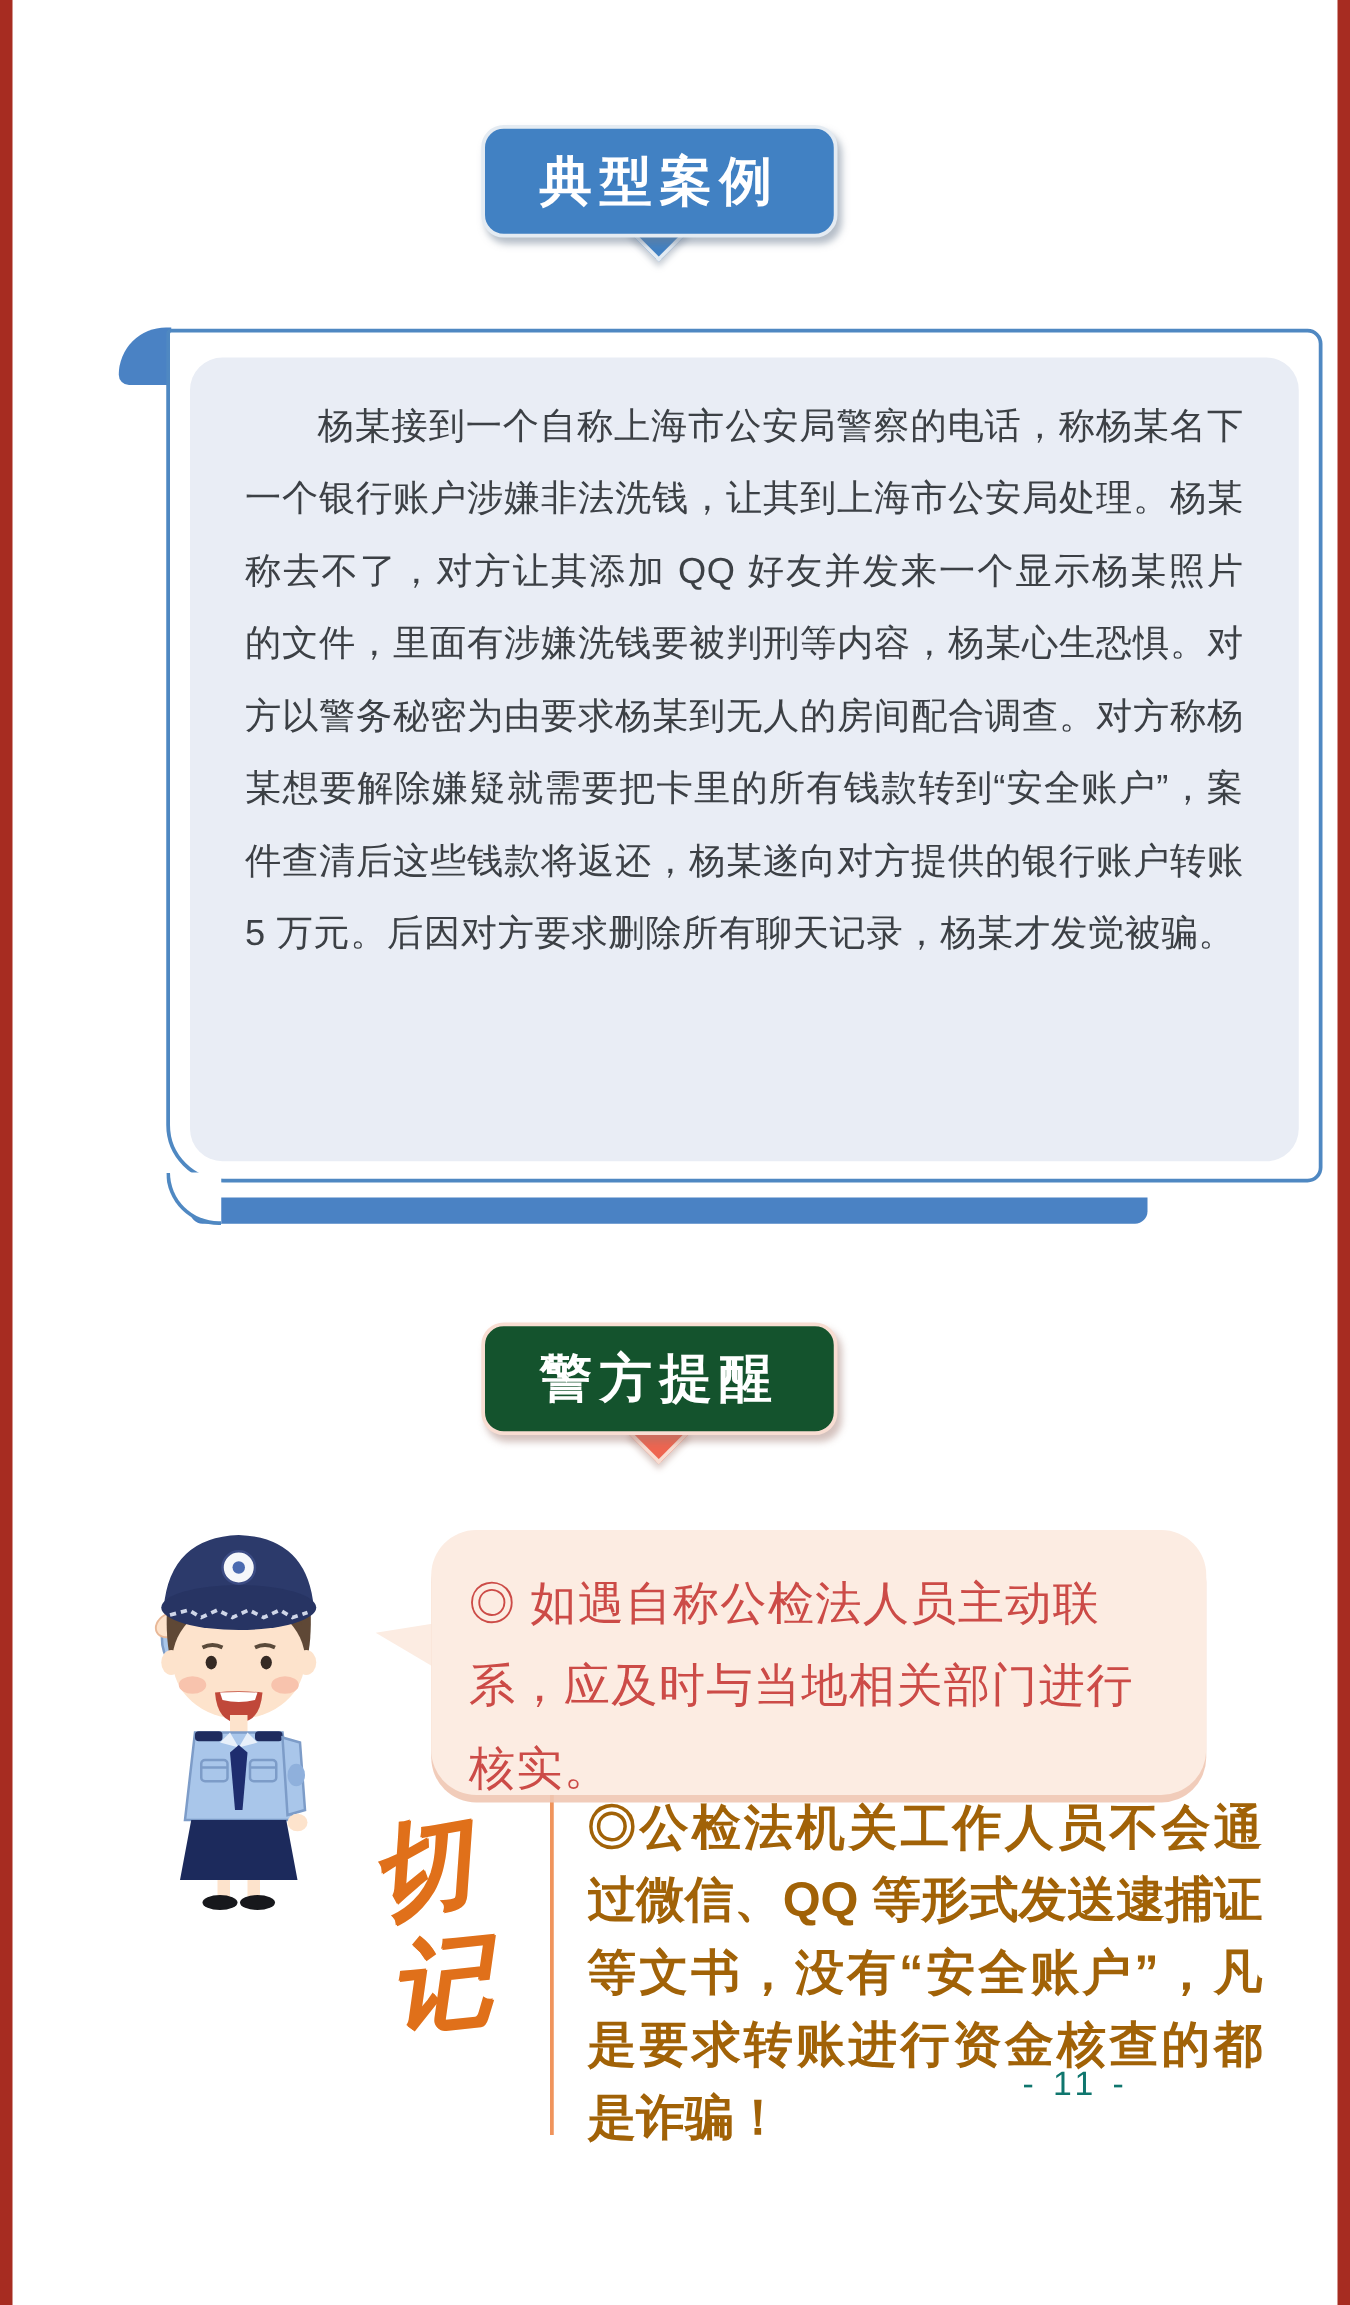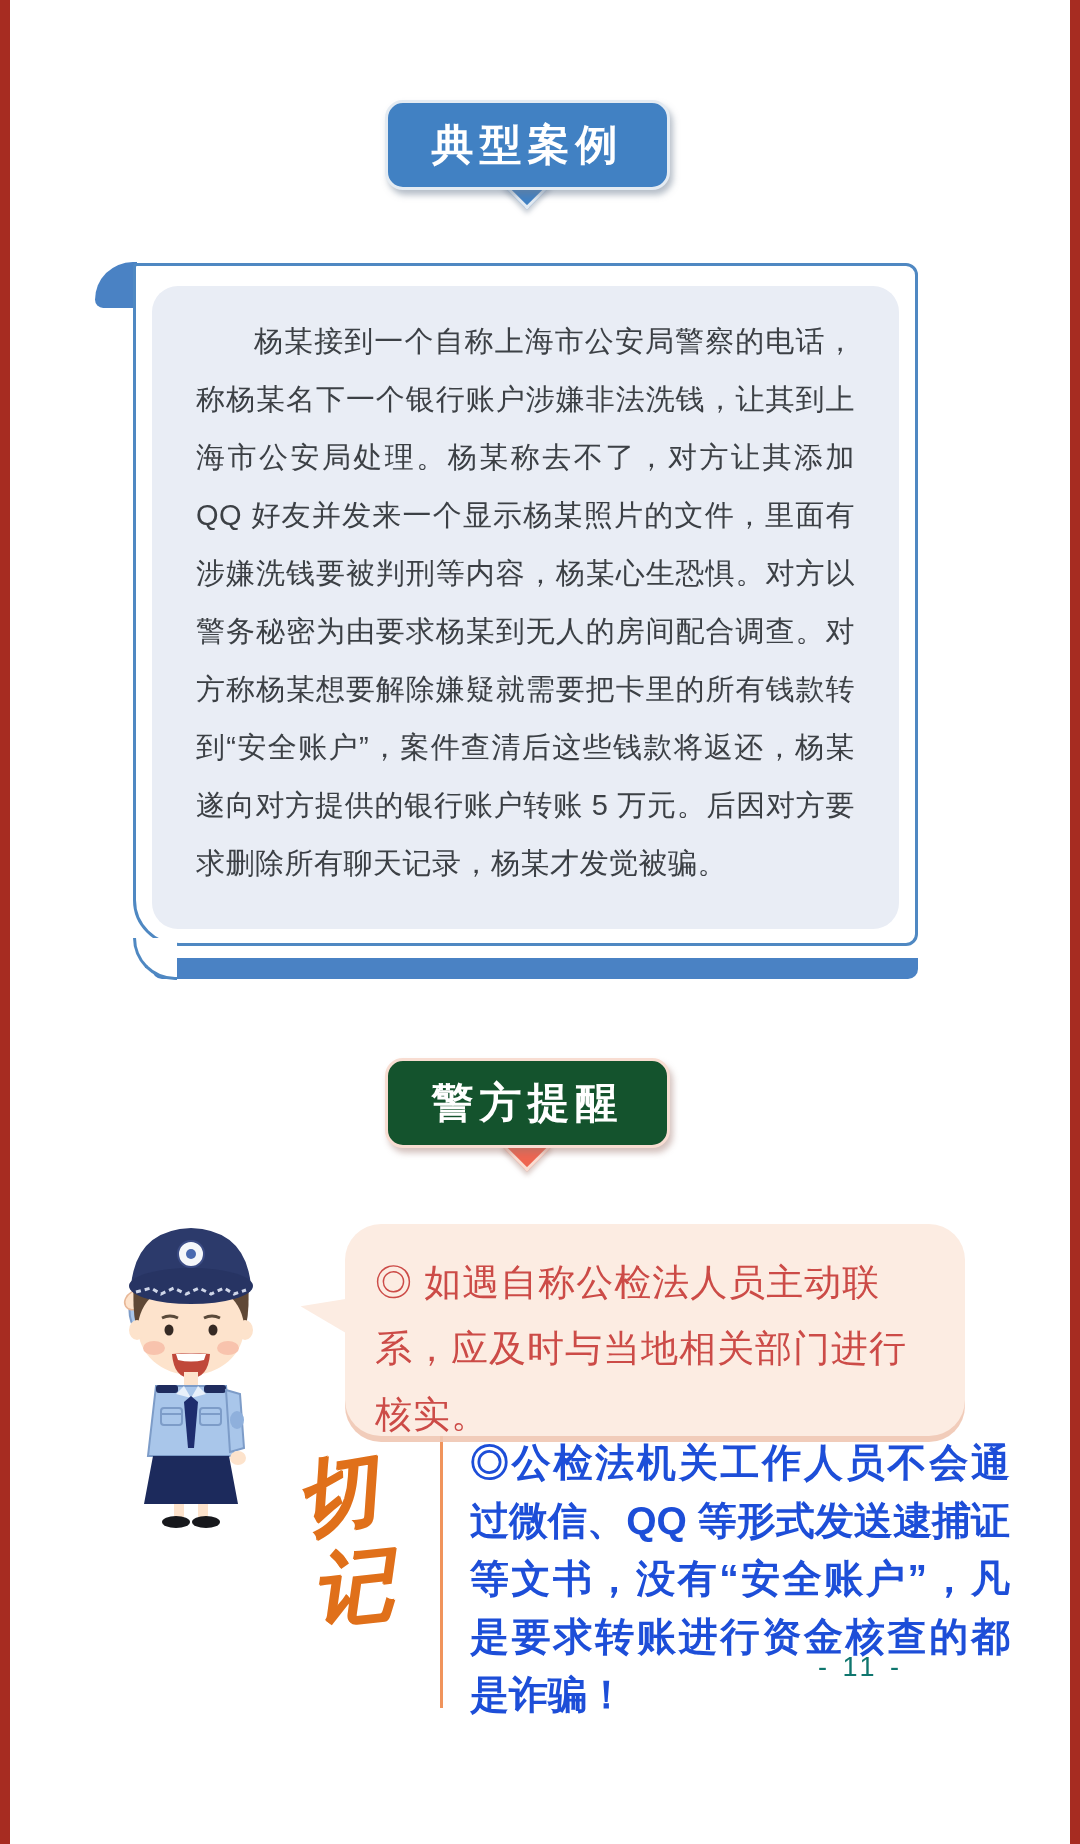--- a/index.html
+++ b/index.html
@@ -52,21 +52,21 @@
     border-right:3px solid #f8ddd2; border-bottom:3px solid #f8ddd2;
     box-shadow:3px 3px 5px rgba(160,120,110,.4);
   }
 
   
   .curl-top {
     position:absolute; left:95px; top:262px; width:42px; height:46px;
     background:#4a82c4; border-radius:46px 0 0 10px; z-index:1;
   }
   .case-card {
-    position:absolute; left:133px; top:263px; width:785px; height:683px;
+    position:absolute; left:133px; top:263px; width:925px; height:683px;
     background:#ffffff;
     border:3px solid #4f88c2;
     border-radius:4px 12px 12px 46px;
     z-index:2;
   }
   .case-inner {
     position:absolute; left:16px; top:20px; right:16px; bottom:14px;
     background:#e9edf5; border-radius:26px;
   }
   .case-text {
@@ -120,21 +120,21 @@
   }
   .remember-char.c1 { left:296px; top:1442px; transform:rotate(-10deg); }
   .remember-char.c2 { left:312px; top:1534px; transform:rotate(-6deg); }
   .remember-divider {
     position:absolute; left:440px; top:1436px; width:3px; height:272px;
     background:#f0945c;
   }
   .remember-text {
     position:absolute; left:470px; top:1434px; width:540px;
     font-size:39px; line-height:58px; font-weight:bold;
-    color:#1d4ed8; text-align:justify; text-justify:inter-character;
+    color:#a16207; text-align:justify; text-justify:inter-character;
   }
   .page-number {
     position:absolute; left:818px; top:1652px;
     font-size:27px; color:#0f766e; letter-spacing:4px;
   }
 </style>
 </head>
 <body>
 
 <div class="edge-bar left"></div>

